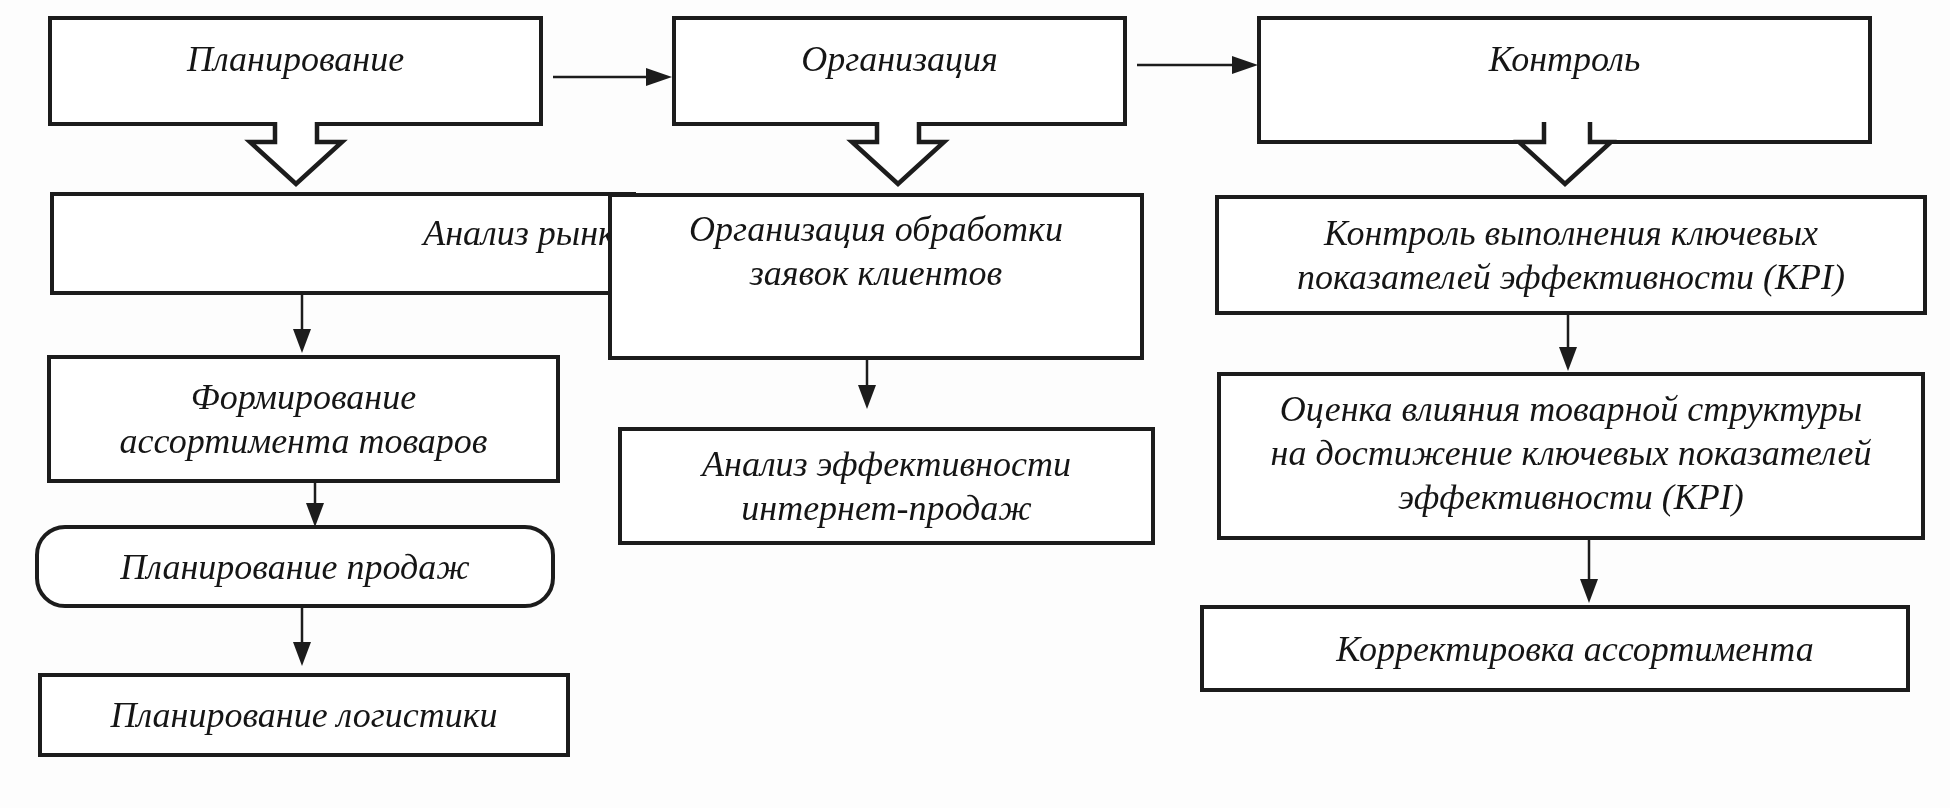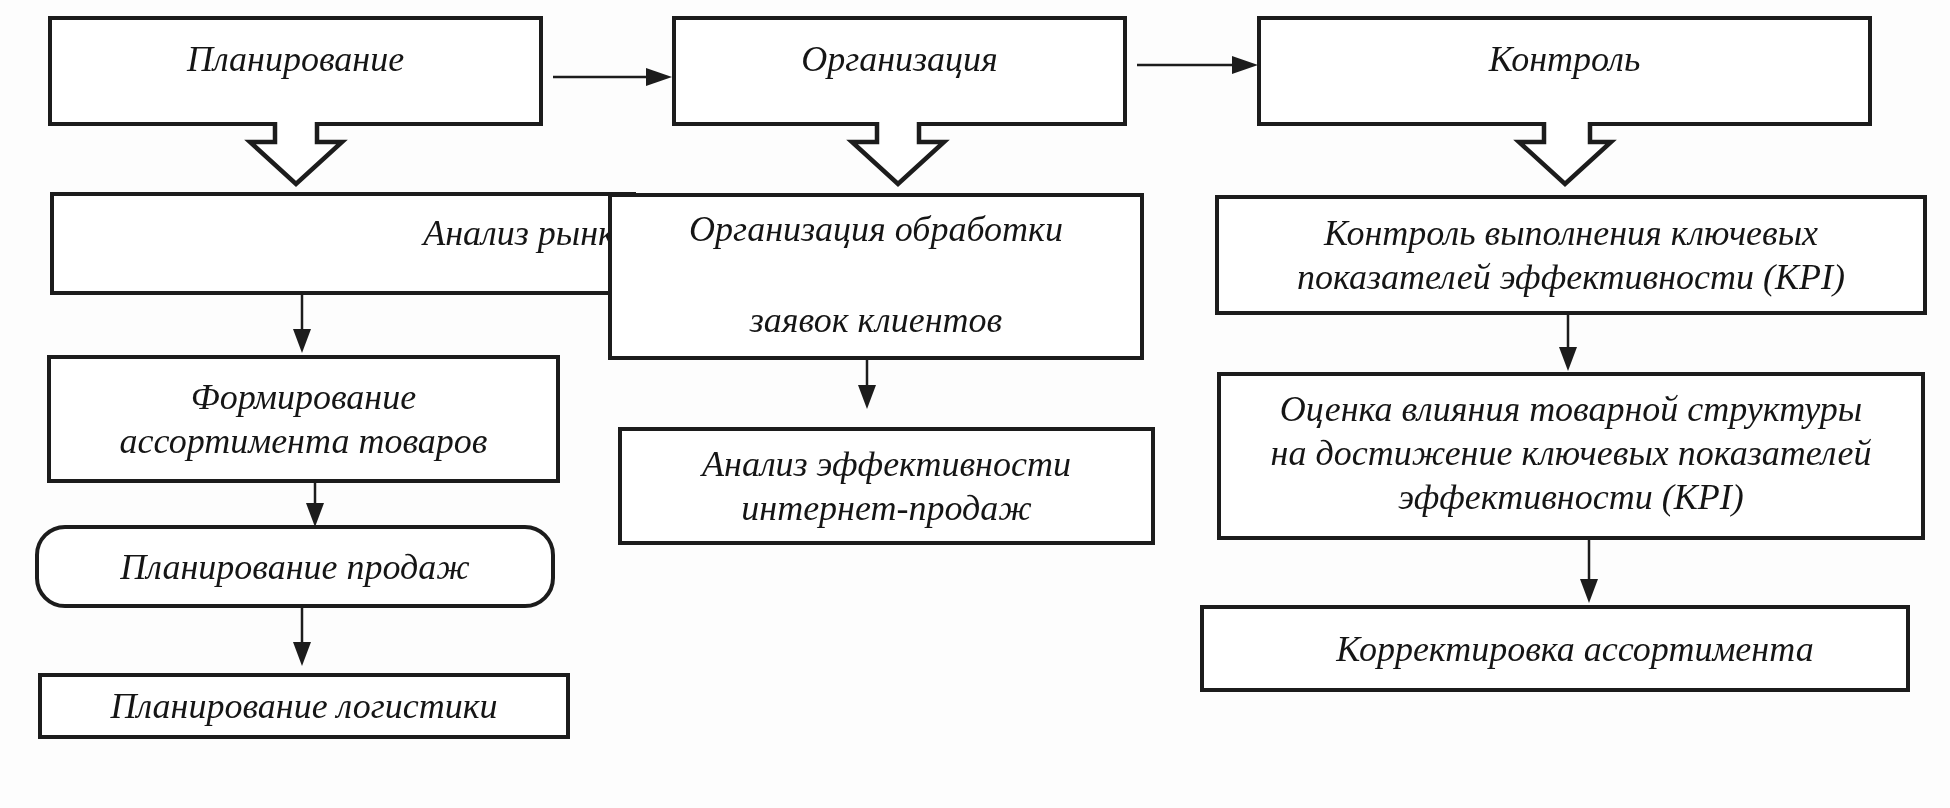--- a/index.html
+++ b/index.html
@@ -31,28 +31,28 @@
     line-height:44px;
     z-index:1;
     font-style:italic;
   }
   .box .ln{white-space:nowrap;}
   
   .hdr{justify-content:flex-start;padding-top:17px;}
   
   #h1{left:48px;top:16px;width:495px;height:110px;}
   #h2{left:672px;top:16px;width:455px;height:110px;}
-  #h3{left:1257px;top:16px;width:615px;height:110px;}
+  #h3{left:1257px;top:16px;width:615px;height:128px;}
 
   #b11{left:50px;top:192px;width:586px;height:103px;padding-bottom:22px;align-items:flex-end;}
   #b12{left:47px;top:355px;width:513px;height:128px;}
   #b13{left:35px;top:525px;width:520px;height:83px;border-radius:30px;}
-  #b14{left:38px;top:673px;width:532px;height:66px;}
+  #b14{left:38px;top:673px;width:532px;height:84px;}
 
-  #b21{left:608px;top:193px;width:536px;height:167px;justify-content:flex-start;padding-top:10px;gap:47px;}
+  #b21{left:608px;top:193px;width:536px;height:167px;justify-content:flex-start;padding-top:10px;}
   #b22{left:618px;top:427px;width:537px;height:118px;}
 
   #b31{left:1215px;top:195px;width:712px;height:120px;}
   #b32{left:1217px;top:372px;width:708px;height:168px;padding-bottom:6px;}
   #b33{left:1200px;top:605px;width:710px;height:87px;padding-left:40px;}
 
   #connectors{
     position:absolute;left:0;top:0;width:1950px;height:808px;
     z-index:2;pointer-events:none;
   }

